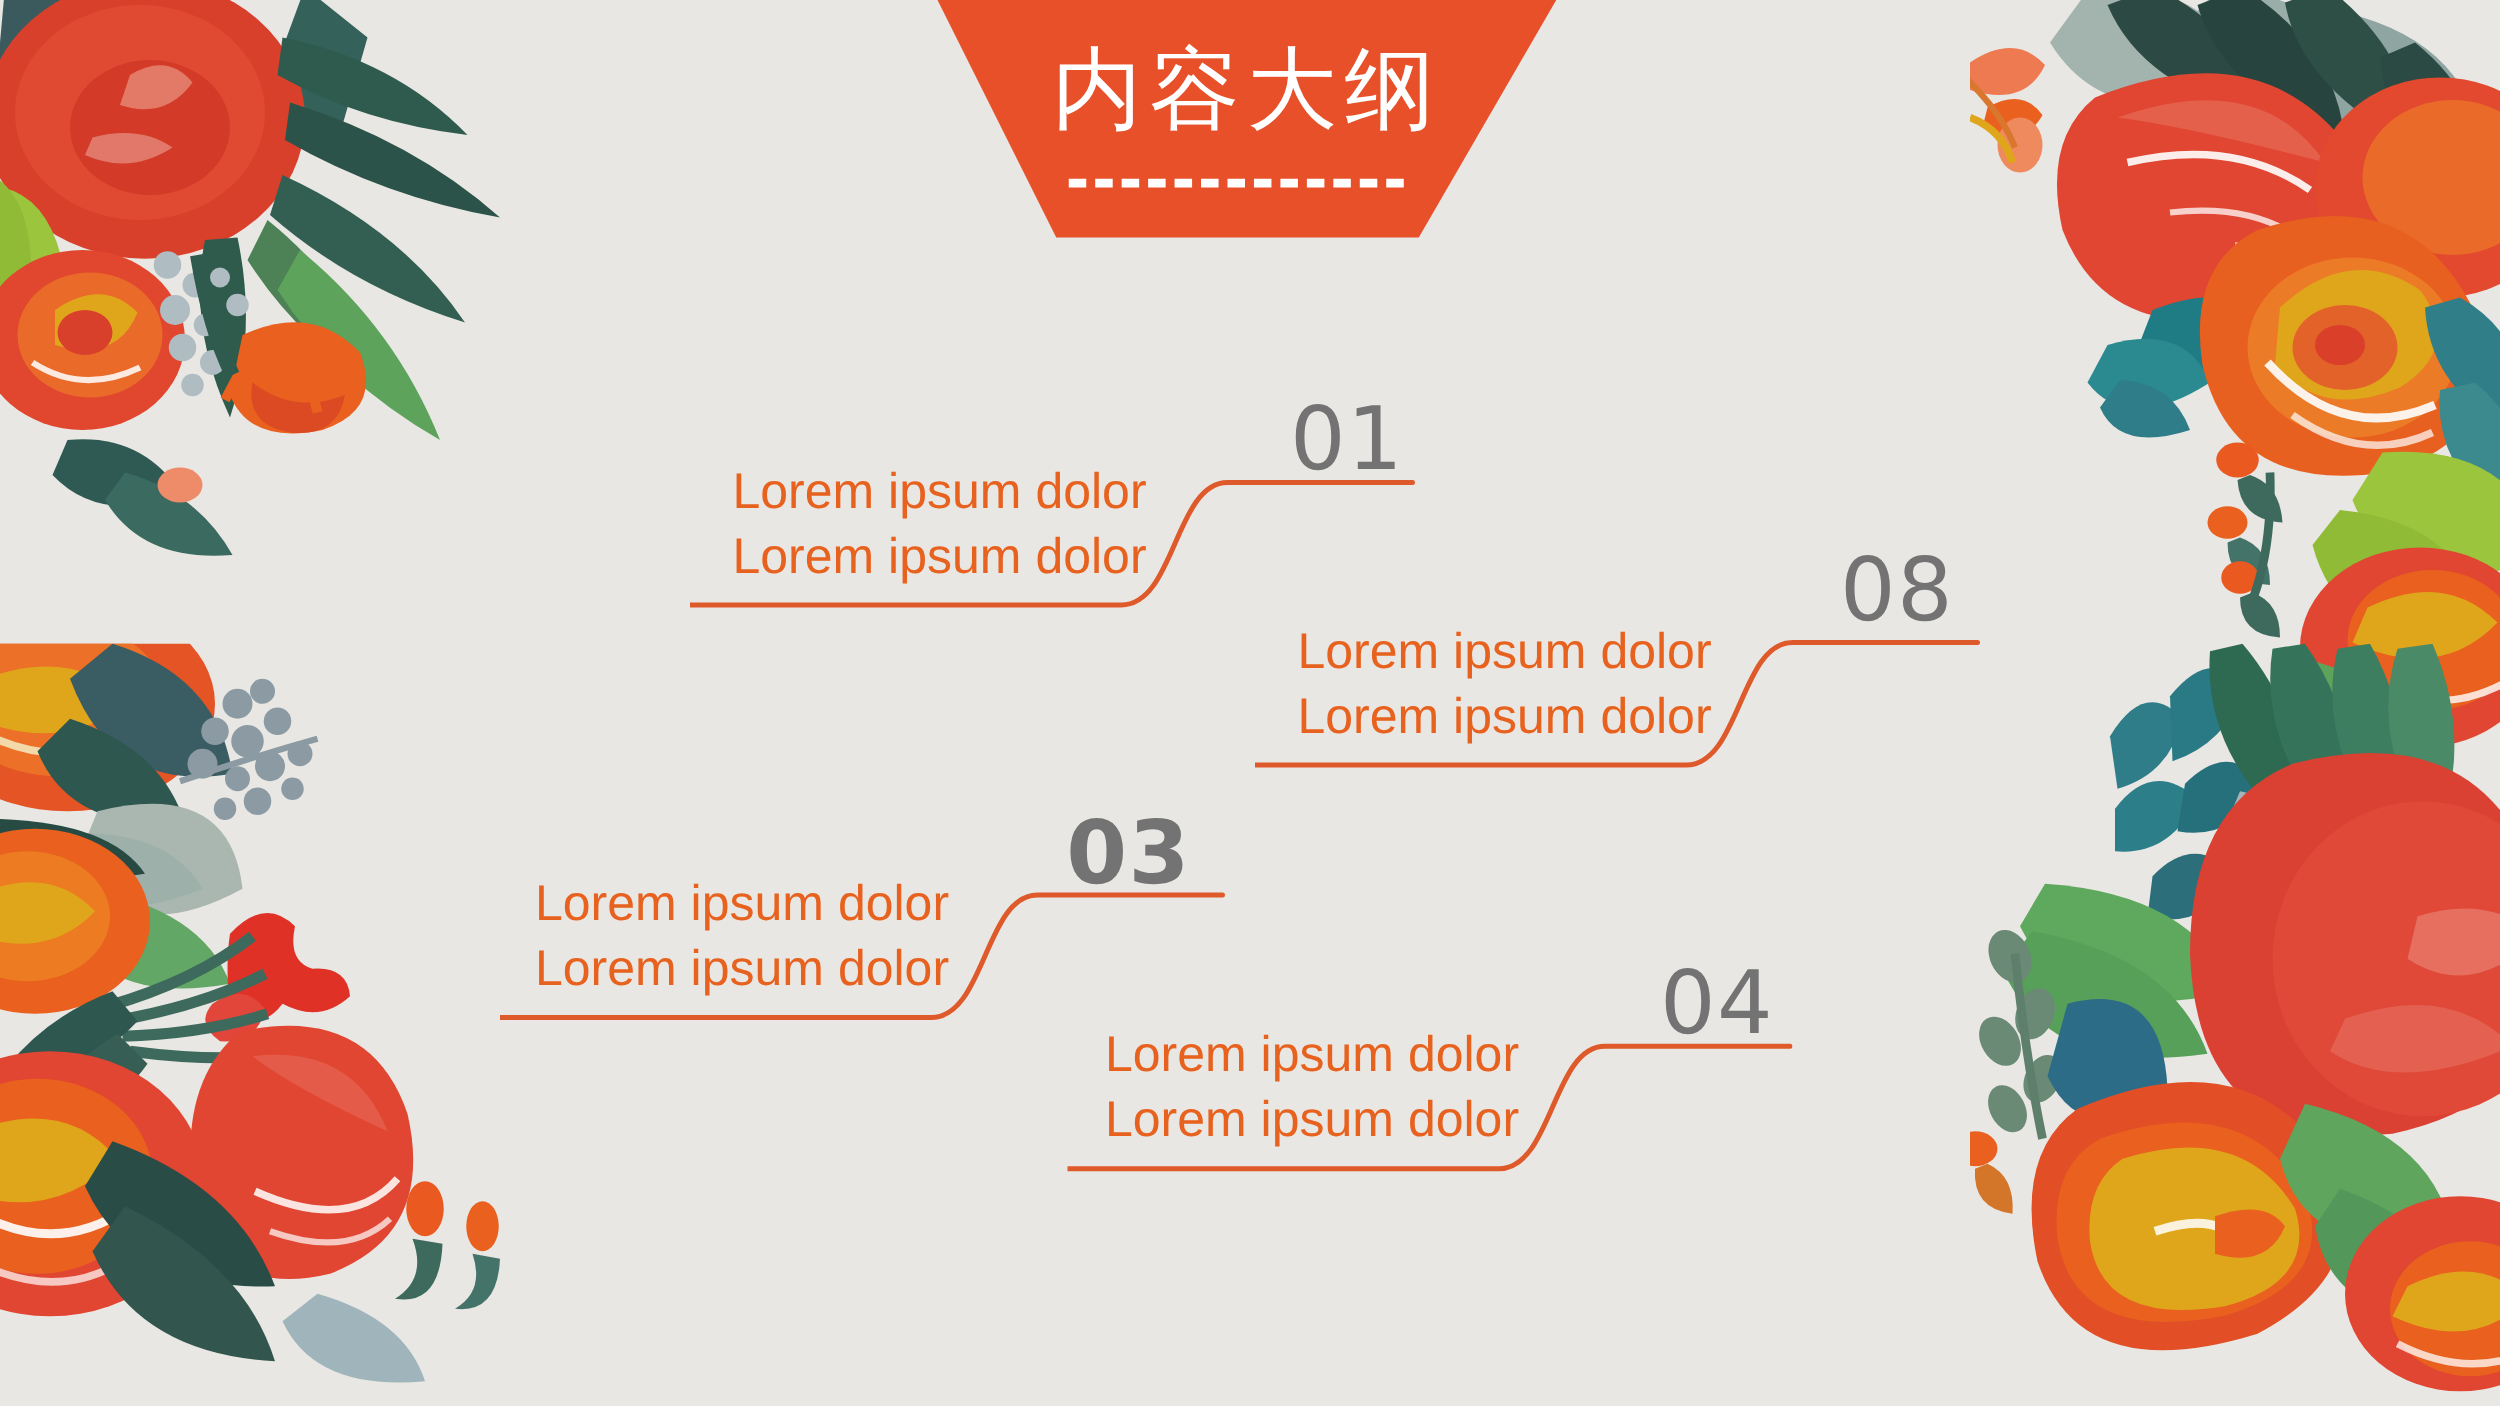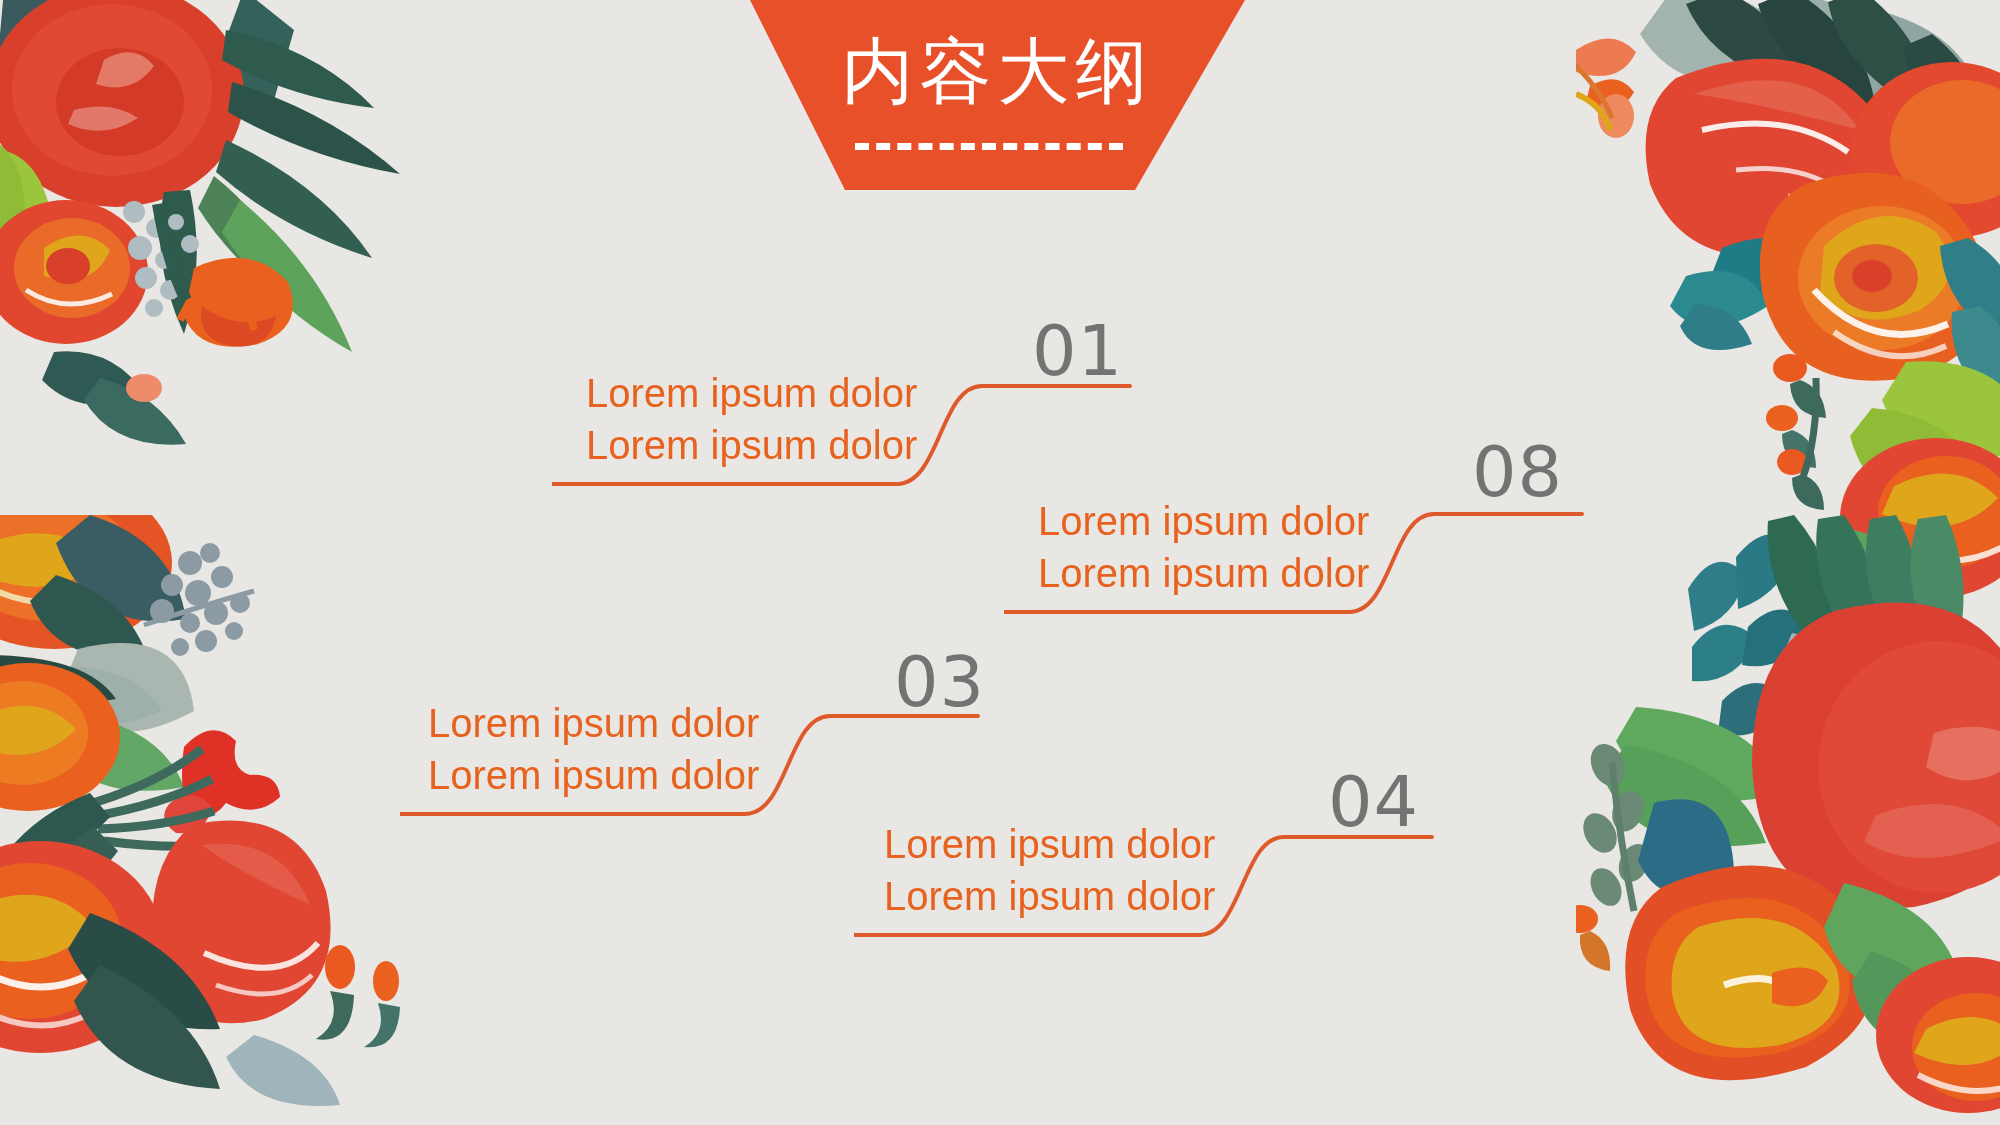--- a/index.html
+++ b/index.html
@@ -356,21 +356,21 @@
 
   <div class="item-number" style="left:1472px; top:435px;">08</div>
   <div class="item-text" style="left:1038px; top:495px; width:320px; text-align:right;">
     <span class="line">Lorem ipsum dolor</span>
     <span class="line">Lorem ipsum dolor</span>
   </div>
   <svg class="connector" style="left:1004px; top:508px;" width="580" height="110" viewBox="0 0 580 110" aria-hidden="true">
     <path d="M0 104 H345 C388 104 388 6 430 6 H578" fill="none" stroke="#DF5A2A" stroke-width="4" stroke-linecap="round"></path>
   </svg>
 
-  <div class="item-number" style="left:894px; top:645px;">03</div>
+  <div class="item-number" style="left:853px; top:645px;font-weight:bold;">03</div>
   <div class="item-text" style="left:428px; top:697px; width:320px; text-align:right;">
     <span class="line">Lorem ipsum dolor</span>
     <span class="line">Lorem ipsum dolor</span>
   </div>
   <svg class="connector" style="left:400px; top:710px;" width="580" height="110" viewBox="0 0 580 110" aria-hidden="true">
     <path d="M0 104 H345 C388 104 388 6 430 6 H578" fill="none" stroke="#DF5A2A" stroke-width="4" stroke-linecap="round"></path>
   </svg>
 
   <div class="item-number" style="left:1328px; top:765px;text-align:center;">04</div>
   <div class="item-text" style="left:884px; top:818px; width:320px; text-align:right;">

